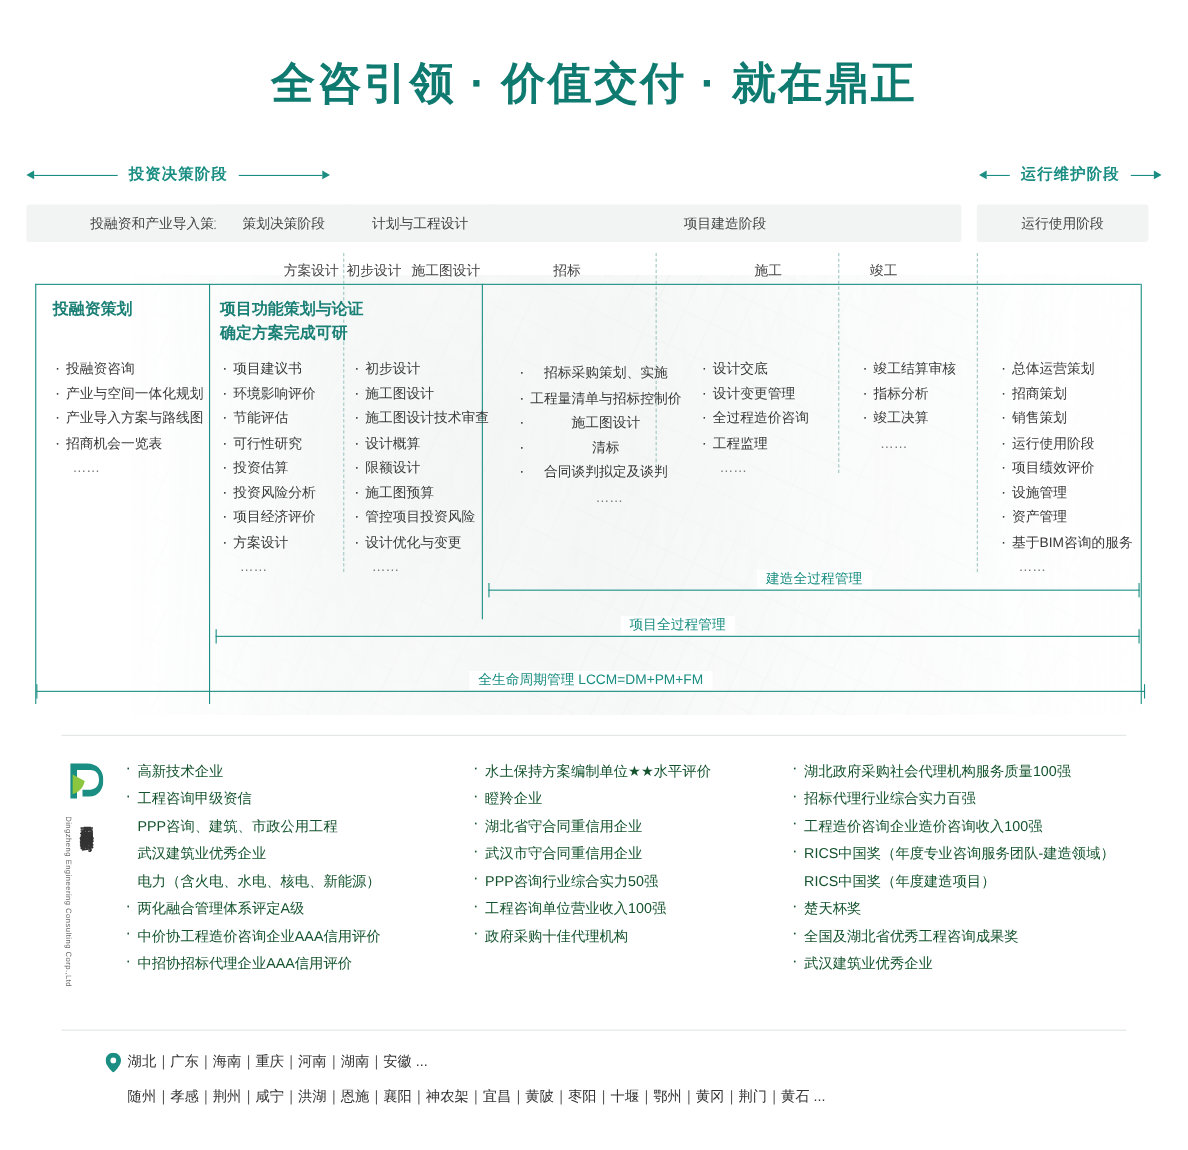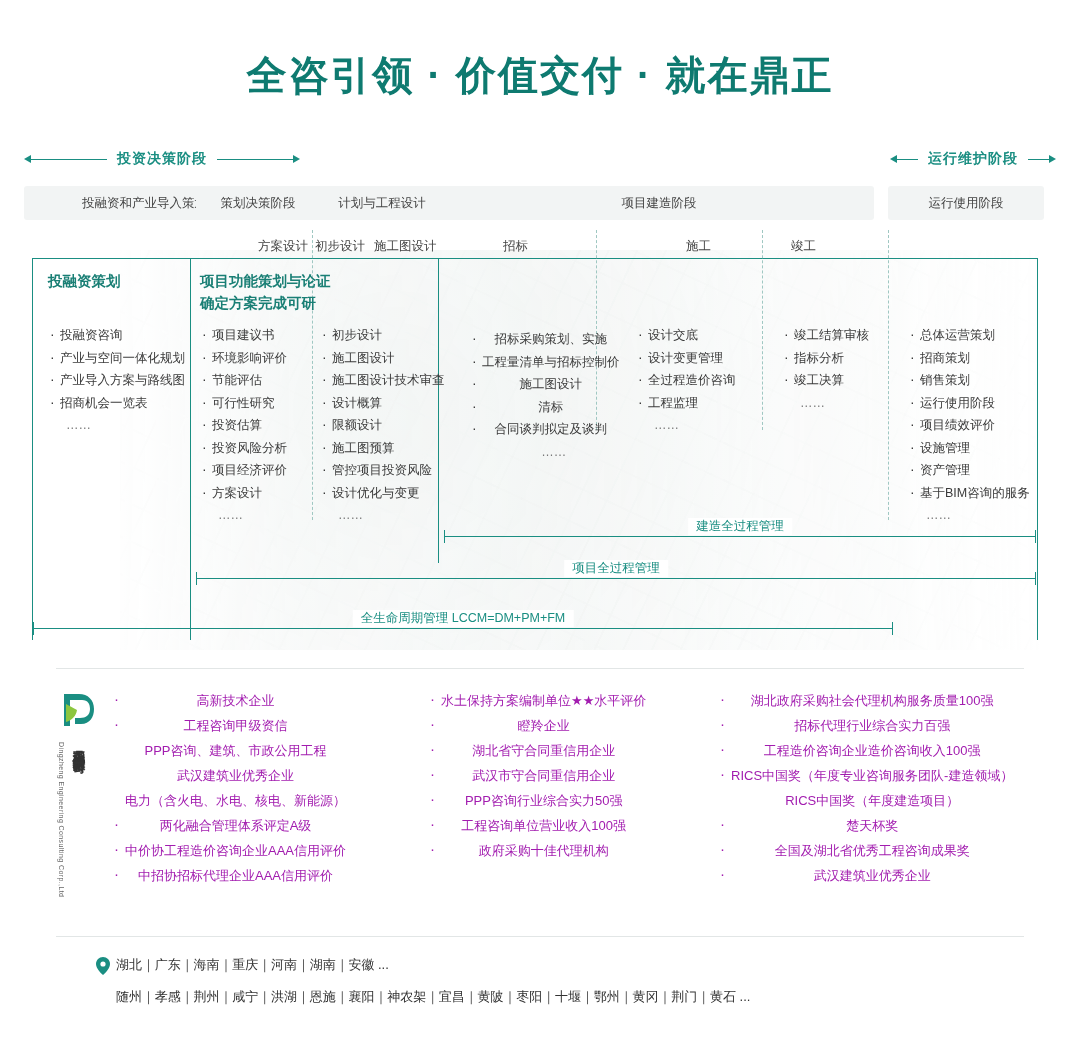--- a/index.html
+++ b/index.html
@@ -84,21 +84,21 @@
   .logo-text{
     writing-mode:vertical-rl;text-orientation:upright;
     font-size:12.5px;font-weight:bold;color:#333;letter-spacing:1px;margin-top:6px;height:120px;
   }
   .logo-en{
     writing-mode:vertical-rl;font-size:7px;color:#666;letter-spacing:.4px;
     position:absolute;left:2px;top:52px;height:170px;
   }
   .cred-col{position:absolute;z-index:6;}
   .cred-col li{
-    list-style:none;font-size:13px;color:#a21caf;line-height:25px;position:relative;padding-left:13px;white-space:nowrap;text-align:center;
+    list-style:none;font-size:13px;color:#14532d;line-height:25px;position:relative;padding-left:13px;white-space:nowrap;
   }
   .cred-col li:before{content:"·";position:absolute;left:2px;top:-2px;font-size:15px;}
   .cred-col li.sub{padding-left:13px;}
   .cred-col li.sub:before{content:"";}
 
   
   .foot{position:absolute;z-index:6;font-size:13px;color:#333;}
   .pin{position:absolute;left:96px;top:957px;z-index:6;}
 </style>
 </head>
@@ -226,21 +226,21 @@
   <div class="gline"></div>
   <div class="gcap-r"></div>
   <div class="glabel">建造全过程管理</div>
 </div>
 <div class="gbar" style="left:196px;top:570px;width:840px;">
   <div class="gcap-l"></div>
   <div class="gline"></div>
   <div class="gcap-r"></div>
   <div class="glabel">项目全过程管理</div>
 </div>
-<div class="gbar" style="left:33px;top:620px;width:860px;">
+<div class="gbar" style="left:33px;top:620px;width:1008px;">
   <div class="gcap-l"></div>
   <div class="gline"></div>
   <div class="gcap-r"></div>
   <div class="glabel">全生命周期管理 LCCM=DM+PM+FM</div>
 </div>
 
 <div class="divider" style="top:668px;"></div>
 
 <div class="logo-wrap">
   <svg class="logo-mark" viewBox="0 0 34 40">

